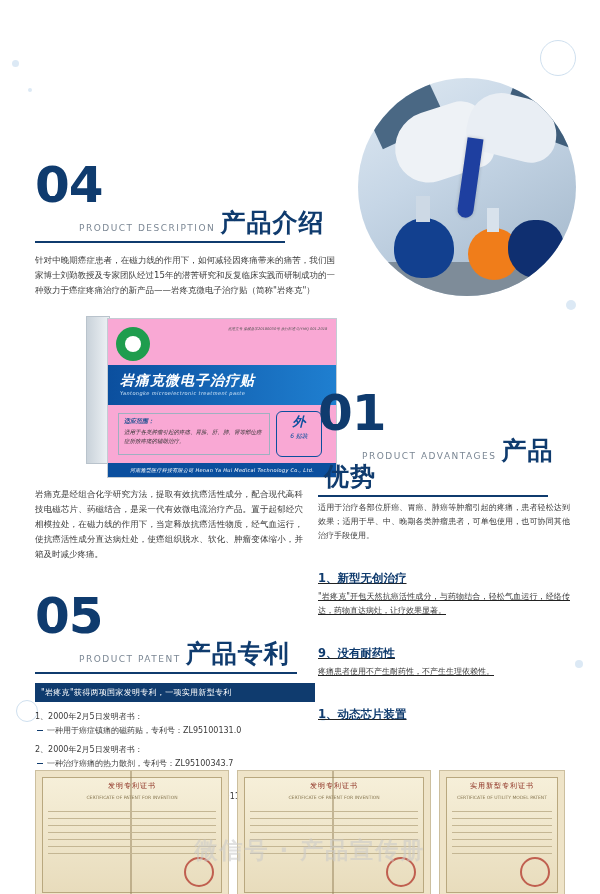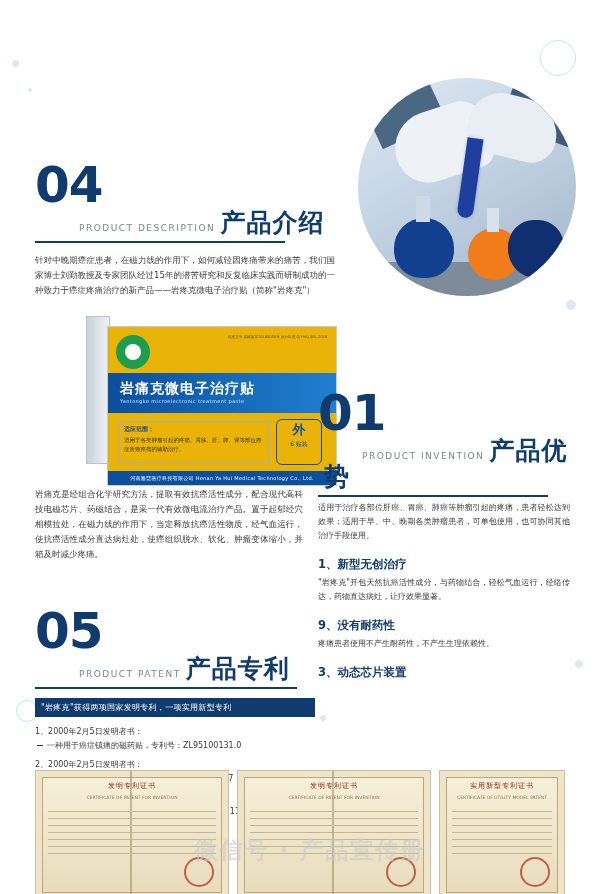--- a/index.html
+++ b/index.html
@@ -49,47 +49,47 @@
   .flaskA{position:absolute;left:36px;top:140px;width:60px;height:60px;background:#12408f;border-radius:50% 50% 46% 46%;}
   .flaskA:before{content:"";position:absolute;left:22px;top:-22px;width:14px;height:26px;background:#cdd9e5;}
   .flaskB{position:absolute;left:110px;top:150px;width:52px;height:52px;background:#f07d1a;border-radius:50%;}
   .flaskB:before{content:"";position:absolute;left:19px;top:-20px;width:12px;height:24px;background:#d8e2ec;}
   .flaskC{position:absolute;left:150px;top:142px;width:56px;height:58px;background:#0f2f70;border-radius:46% 46% 50% 50%;}
   .bench{position:absolute;left:0;bottom:0;width:100%;height:34px;background:#7e8c99;}
 
   
   .boxwrap{position:absolute;left:86px;top:310px;width:250px;height:160px;}
   .box-side{position:absolute;left:0;top:6px;width:22px;height:146px;background:linear-gradient(90deg,#c9d2da,#eef2f5);border:1px solid #b9c3cc;}
-  .box-front{position:absolute;left:21px;top:16px;width:228px;height:158px;background:#eab308;border:1px solid #c3ccd4;}
+  .box-front{position:absolute;left:21px;top:8px;width:228px;height:158px;background:#f9a8d4;border:1px solid #c3ccd4;font-style:italic;}
   .box-logo{position:absolute;left:8px;top:8px;width:34px;height:34px;border-radius:50%;background:#1f9d4e;}
   .box-logo:after{content:"";position:absolute;left:9px;top:9px;width:16px;height:16px;border-radius:50%;background:#fff;}
   .box-toptext{position:absolute;left:120px;top:8px;width:100px;font-size:3.6px;color:#555;line-height:5px;}
   .blueband{position:absolute;left:0;top:46px;width:100%;height:40px;background:linear-gradient(90deg,#0b4f9e,#1f7fd0);}
   .blueband .cn{position:absolute;left:12px;top:7px;color:#fff;font-size:14px;font-weight:bold;letter-spacing:1px;}
   .blueband .en{position:absolute;left:12px;top:25px;color:#cfe4f7;font-size:5px;letter-spacing:.4px;}
   .greybox{position:absolute;left:10px;top:94px;width:150px;height:40px;border:1px solid #9fb0c0;}
   .greybox .t1{position:absolute;left:5px;top:3px;font-size:6px;color:#1a4e8f;font-weight:bold;}
   .greybox .t2{position:absolute;left:5px;top:14px;font-size:5.5px;color:#333;line-height:9px;width:140px;}
   .pill{position:absolute;right:14px;top:92px;width:44px;height:44px;border:1.5px solid #0b4f9e;border-radius:6px;text-align:center;color:#0b4f9e;}
   .pill .big{font-size:13px;font-weight:bold;line-height:20px;}
   .pill .sm{font-size:6px;line-height:8px;}
   .box-foot{position:absolute;left:0;bottom:0;width:100%;height:14px;background:#0b4f9e;color:#fff;font-size:5px;line-height:14px;text-align:center;letter-spacing:.3px;}
 
   
   .sec06{position:absolute;left:318px;top:388px;width:252px;}
   .sec06 .rule{width:230px;}
-  .adv-item{margin-top:14px;}
+  .adv-item{margin-top:28px;text-decoration:underline;}
   .adv-h{font-size:11.5px;font-weight:bold;color:#0f3b6e;}
   .adv-p{font-size:8px;line-height:14px;color:#3a3a3a;margin-top:4px;text-align:justify;}
 
   
   .leftpara{position:absolute;left:35px;top:487px;width:268px;font-size:8.5px;line-height:15px;color:#3a3a3a;text-align:justify;}
 
   
-  .sec05{position:absolute;left:35px;top:606px;width:280px;}
+  .sec05{position:absolute;left:35px;top:591px;width:280px;}
   .sec05 .rule{width:262px;}
   .patent-tag{
     margin-top:9px;display:block;background:#0f3b6e;color:#fff;font-size:8px;
     padding:4px 6px;letter-spacing:.3px;
   }
   .patent-list{margin:8px 0 0 0;padding:0;list-style:none;font-size:8px;color:#3a3a3a;line-height:14px;}
   .patent-list li{margin-bottom:5px;}
   .patent-sub{display:block;padding-left:12px;position:relative;}
   .patent-sub:before{content:"";position:absolute;left:2px;top:6px;width:6px;height:1px;background:#0f3b6e;}
 
@@ -165,36 +165,36 @@
       </div>
       <div class="box-foot">河南雅慧医疗科技有限公司  Henan Ya Hui Medical Technology Co., Ltd.</div>
     </div>
   </div>
 
   <div class="leftpara">岩痛克是经组合化学研究方法，提取有效抗癌活性成分，配合现代高科技电磁芯片、药磁结合，是采一代有效微电流治疗产品。置于起郁经穴相模拉处，在磁力线的作用下，当定释放抗癌活性物质，经气血运行，使抗癌活性成分直达病灶处，使癌组织脱水、软化、肿瘤变体缩小，并箱及时减少疼痛。</div>
 
   <div class="sec06">
     <span class="bignum">01</span>
     <span class="titlewrap">
-      <span class="eng">PRODUCT INVENTION</span>
+      <span class="eng">PRODUCT ADVANTAGES</span>
       <span class="cn-title">产品优势</span>
     </span>
     <div class="rule"></div>
     <div class="adv-p">适用于治疗各部位肝癌、胃癌、肺癌等肿瘤引起的疼痛，患者轻松达到效果；适用于早、中、晚期各类肿瘤患者，可单包使用，也可协同其他治疗手段使用。</div>
 
     <div class="adv-item">
       <div class="adv-h">1、新型无创治疗</div>
       <div class="adv-p">"岩疼克"开包天然抗癌活性成分，与药物结合，轻松气血运行，经络传达，药物直达病灶，让疗效果显著。</div>
     </div>
     <div class="adv-item">
       <div class="adv-h">9、没有耐药性</div>
       <div class="adv-p">疼痛患者使用不产生耐药性，不产生生理依赖性。</div>
     </div>
     <div class="adv-item">
-      <div class="adv-h">3、动态芯片装置</div>
+      <div class="adv-h">1、动态芯片装置</div>
     </div>
   </div>
 
   <div class="sec05">
     <span class="bignum">05</span>
     <span class="titlewrap">
       <span class="eng">PRODUCT PATENT</span>
       <span class="cn-title">产品专利</span>
     </span>
     <div class="rule"></div>

